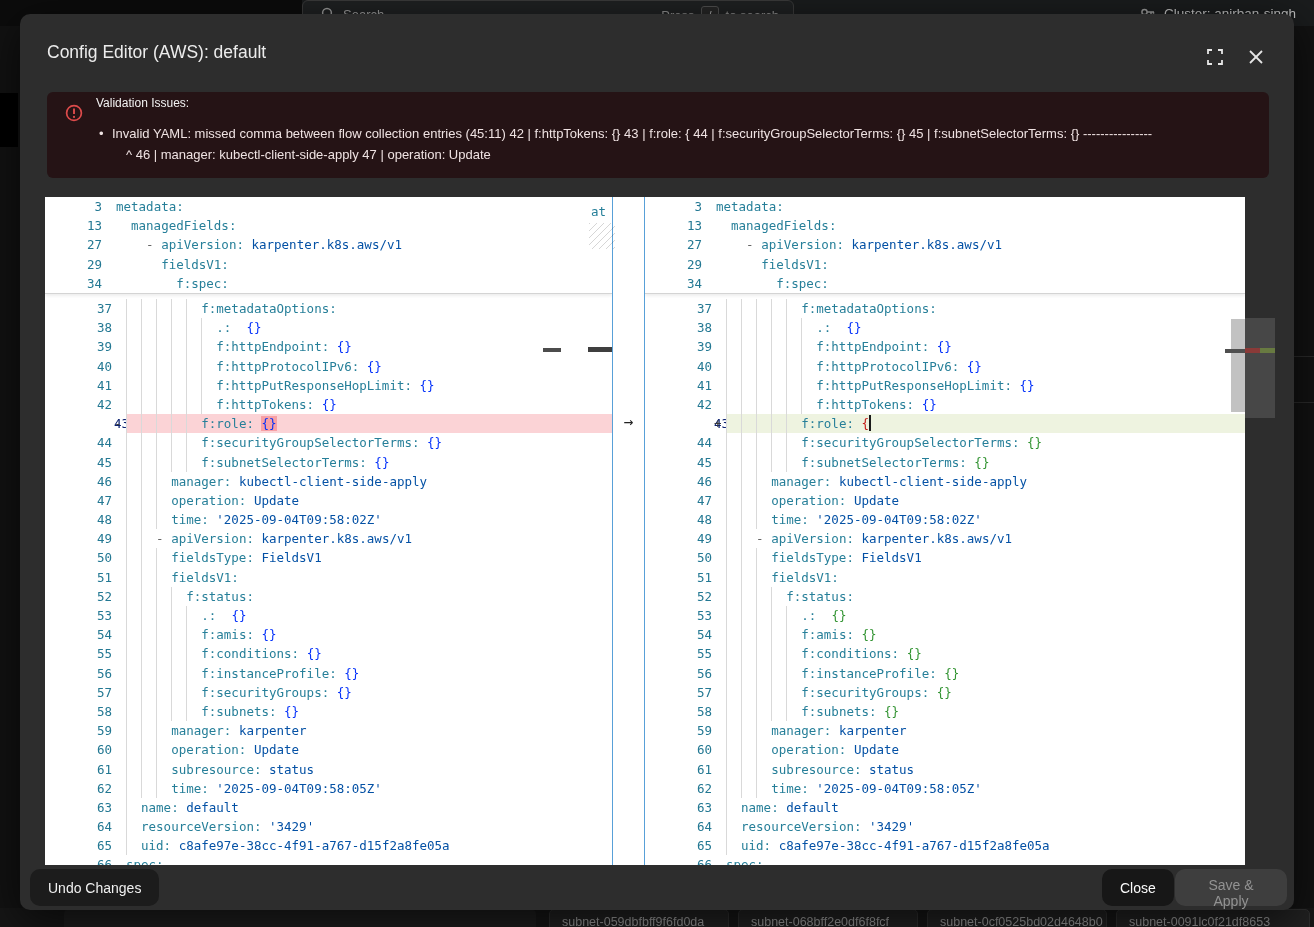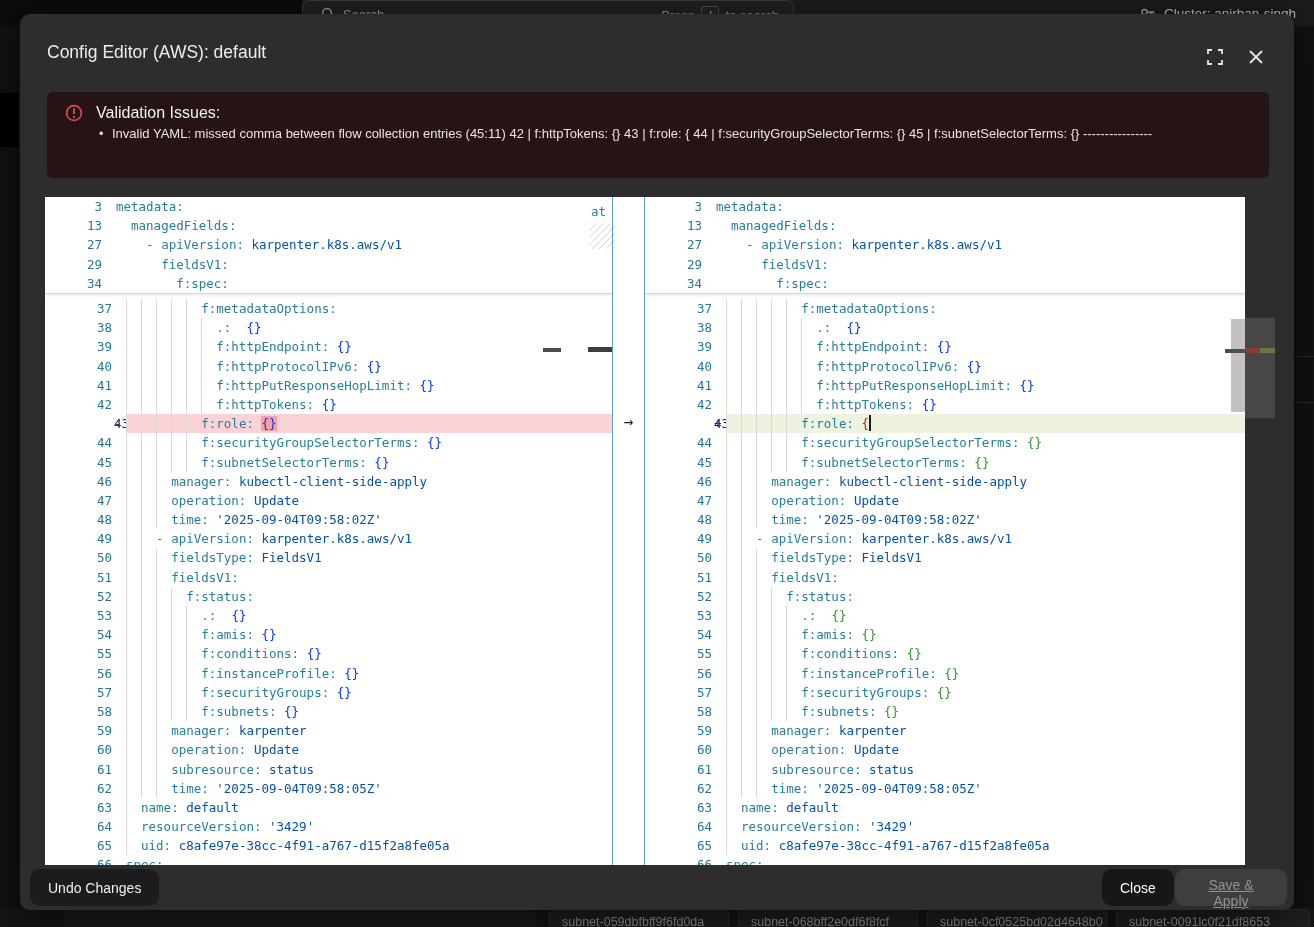--- a/index.html
+++ b/index.html
@@ -34,21 +34,21 @@
   .modal-title{position:absolute;left:27px;top:28px;font-size:17.5px;color:#ececec;font-weight:500;}
   .icon-btn{position:absolute;top:30px;width:26px;height:26px;cursor:pointer;display:flex;
             align-items:center;justify-content:center;}
   .fullscreen-btn{left:1182px;}
   .close-btn{left:1223px;}
 
   
   .validation{position:absolute;left:27px;top:78px;width:1222px;height:86px;background:#251315;
               border-radius:6px;color:#efe2e2;}
   .val-icon{position:absolute;left:18px;top:12px;}
-  .val-title{position:absolute;left:49px;top:12px;font-size:16px;color:#f2f2f2;}
+  .val-title{position:absolute;left:49px;top:4px;font-size:12px;color:#f2f2f2;}
   .val-bullet{position:absolute;left:52px;top:34px;font-size:13px;}
   .val-line1{position:absolute;left:65px;top:34px;font-size:13px;white-space:nowrap;}
   .val-line2{position:absolute;left:79px;top:55px;font-size:13px;white-space:nowrap;}
 
   
   .editor{position:absolute;left:25px;top:183px;width:1200px;height:668px;background:#fff;
           font-family:"DejaVu Sans Mono",monospace;font-size:12.5px;}
   .pane{position:absolute;top:0;bottom:0;background:#fff;overflow:hidden;}
   .pane-left{left:0;width:567px;}
   .pane-right{left:600px;width:600px;}
@@ -87,21 +87,21 @@
   
   .slider-dark{position:absolute;left:1225px;top:304px;width:30px;height:100px;background:#474747;}
   .ruler-red{position:absolute;left:1225px;top:334px;width:15px;height:5px;background:#8a3a38;}
   .ruler-green{position:absolute;left:1240px;top:334px;width:15px;height:5px;background:#687a41;}
 
   
   .btn{position:absolute;top:855px;height:37px;border-radius:10px;font-size:14px;border:none;
        font-family:"Liberation Sans",sans-serif;cursor:pointer;padding:8px 18px;}
   .btn-undo{left:10px;background:#1c1c1c;color:#f0f0f0;}
   .btn-close{left:1082px;background:#171717;color:#fafafa;}
-  .btn-save{left:1155px;width:112px;background:#3e3e3e;color:#929292;cursor:default;text-decoration:underline;}
+  .btn-save{left:1155px;width:112px;background:#3e3e3e;color:#929292;cursor:default;}
 </style>
 </head>
 <body>
 
 <div class="screen">
 
   <div class="topbar">
     <div class="topbar-left"></div>
     <div class="searchbox">
       <span class="search-icon">
@@ -159,20 +159,21 @@
       <span class="val-icon">
         <svg width="18" height="18" viewBox="0 0 18 18">
             <circle cx="9" cy="9" r="7.4" fill="none" stroke="#dd4b4b" stroke-width="1.7"></circle>
             <line x1="9" y1="4.6" x2="9" y2="10" stroke="#dd4b4b" stroke-width="1.9"></line>
             <circle cx="9" cy="12.9" r="1.1" fill="#dd4b4b"></circle>
           </svg>
       </span>
       <span class="val-title">Validation Issues:</span>
       <span class="val-bullet">•</span>
       <span class="val-line1">Invalid YAML: missed comma between flow collection entries (45:11) 42 | f:httpTokens: {} 43 | f:role: { 44 | f:securityGroupSelectorTerms: {} 45 | f:subnetSelectorTerms: {} ----------------</span>
+      <span class="val-line2">^ 46 | manager: kubectl-client-side-apply 47 | operation: Update</span>
     </div>
 
     <div class="editor">
       <div class="pane pane-left">
         <div class="content" id="left-content">
             <div class="cl"><span class="ln">37</span><span class="code"><span class="guides" style="width: 10ch;"></span><span class="tok-k">f:metadataOptions:</span></span></div>
             <div class="cl"><span class="ln">38</span><span class="code"><span class="guides" style="width: 12ch;"></span><span class="tok-k">.:</span><span class="tok-t">  </span><span class="tok-b">{}</span></span></div>
             <div class="cl"><span class="ln">39</span><span class="code"><span class="guides" style="width: 12ch;"></span><span class="tok-k">f:httpEndpoint:</span><span class="tok-t"> </span><span class="tok-b">{}</span></span></div>
             <div class="cl"><span class="ln">40</span><span class="code"><span class="guides" style="width: 12ch;"></span><span class="tok-k">f:httpProtocolIPv6:</span><span class="tok-t"> </span><span class="tok-b">{}</span></span></div>
             <div class="cl"><span class="ln">41</span><span class="code"><span class="guides" style="width: 12ch;"></span><span class="tok-k">f:httpPutResponseHopLimit:</span><span class="tok-t"> </span><span class="tok-b">{}</span></span></div>

